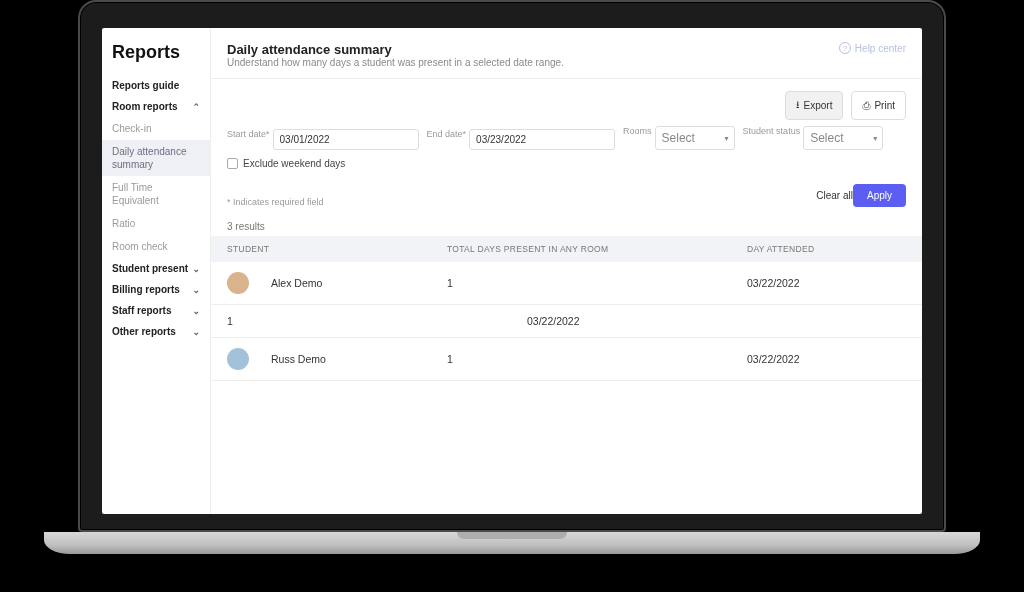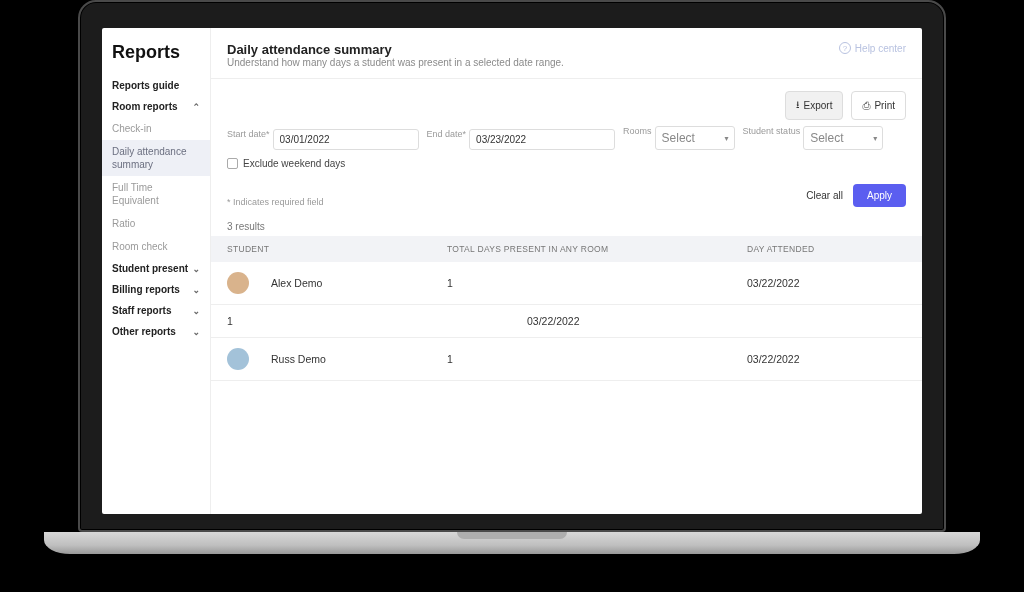--- a/index.html
+++ b/index.html
@@ -211,21 +211,20 @@
       justify-content: space-between;
       align-items: flex-end;
       padding: 4px 16px 8px 16px;
     }
     .req-note {
       font-size: 9px;
       color: #9a9a9a;
     }
     .action-right {
       display: flex;
-      gap: 10px;
       align-items: center;
     }
     .link-btn {
       font-size: 10px;
       color: #333;
       cursor: pointer;
     }
     .btn-primary {
       background: #5b5ef0;
       color: #fff;

